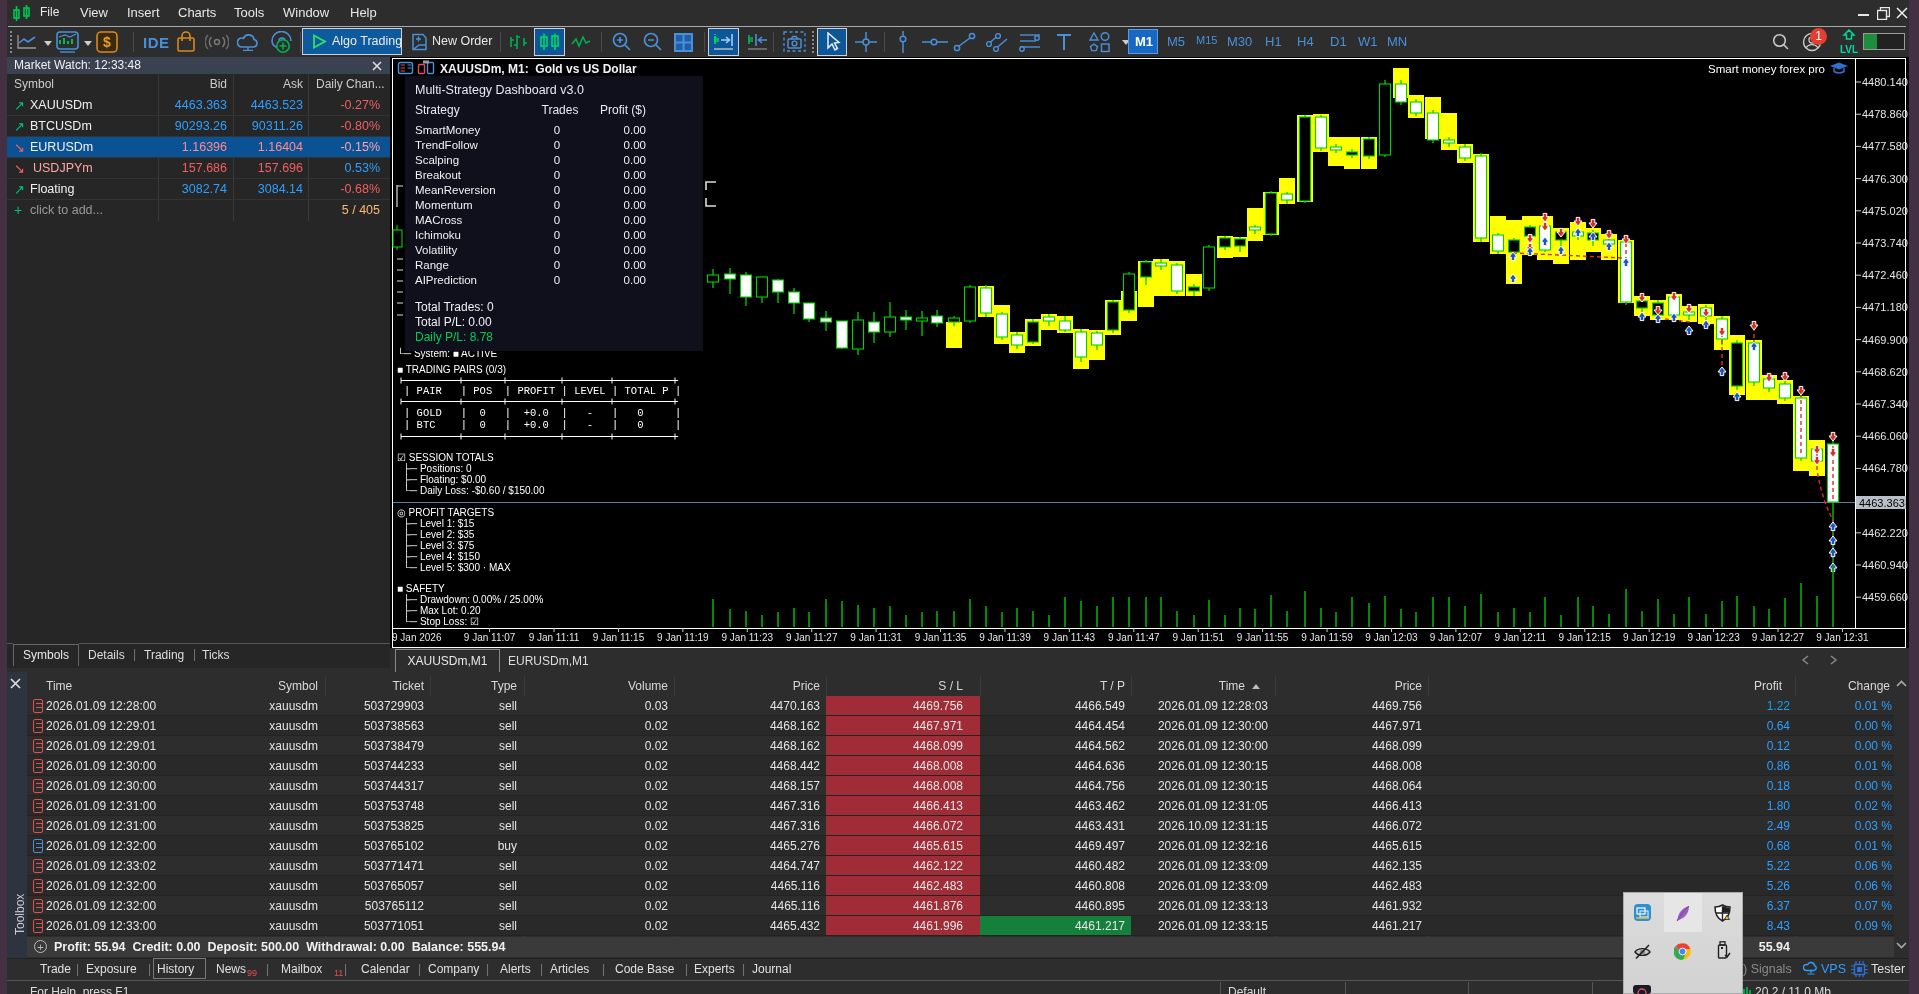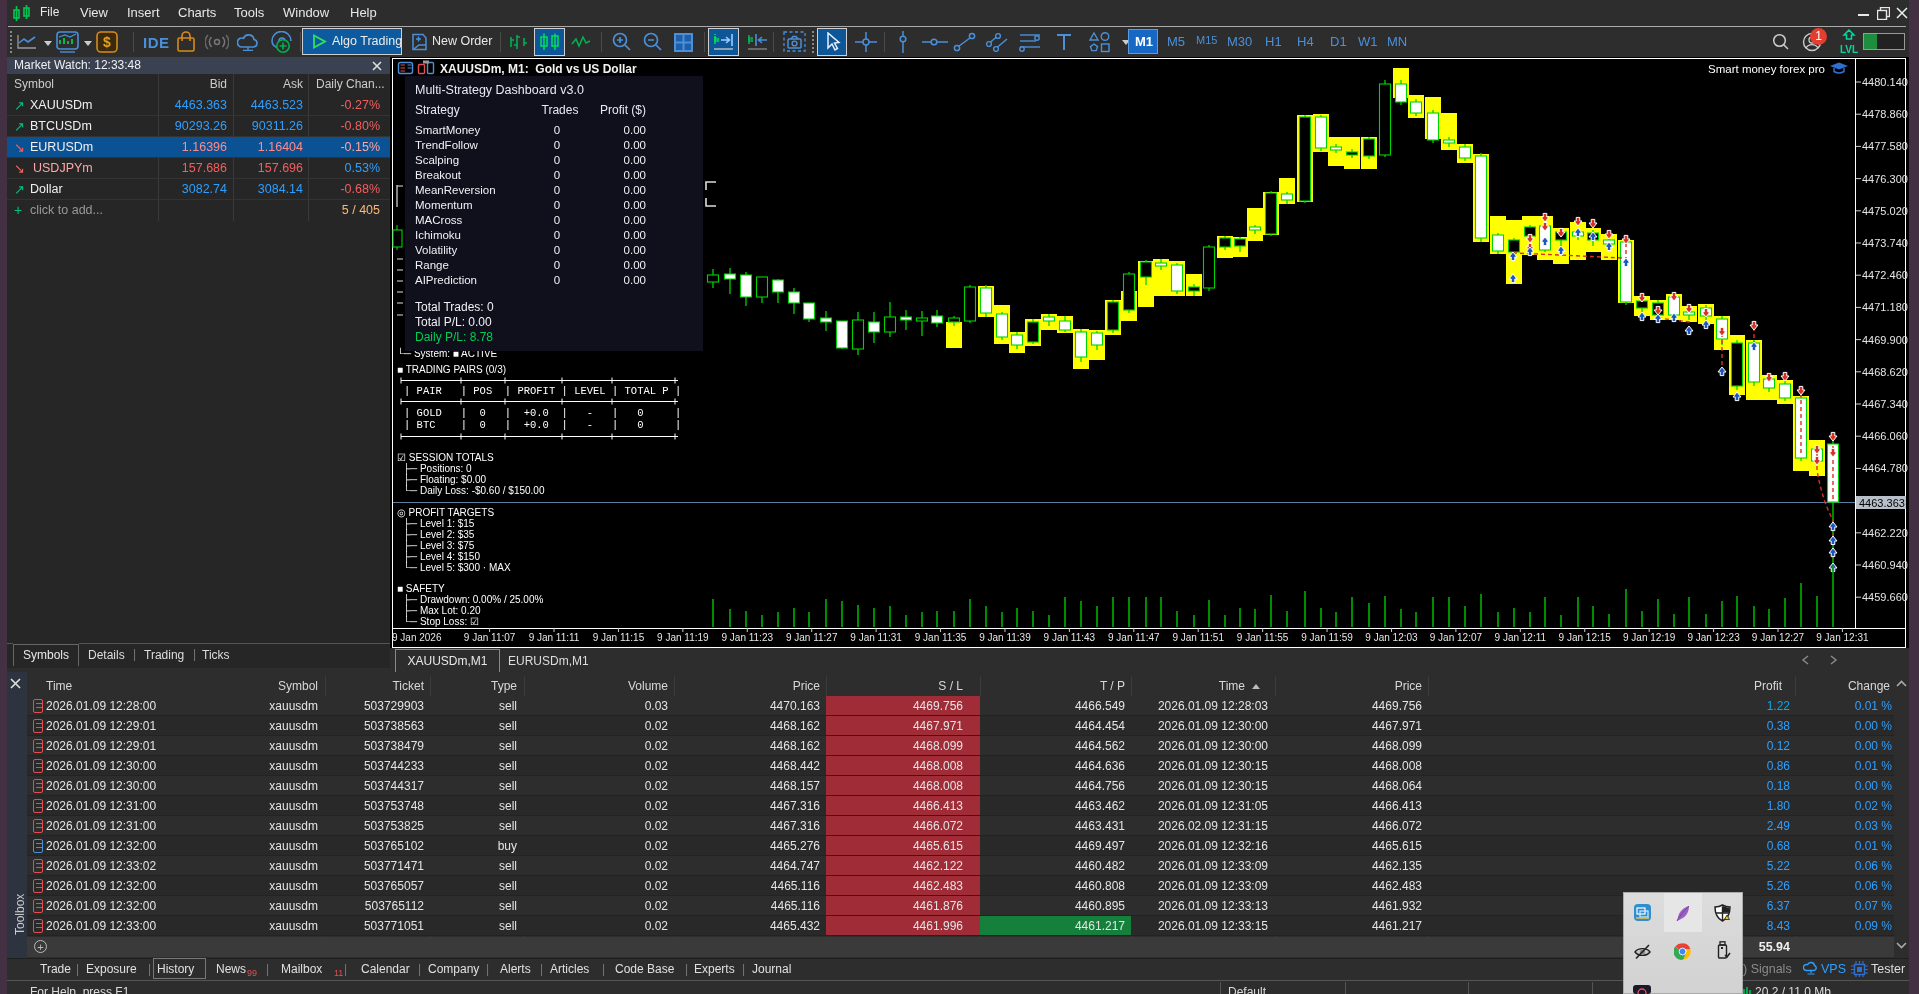--- a/index.html
+++ b/index.html
@@ -239,21 +239,21 @@
   </div>
 <div class="abs" style="left:7px;top:158px;width:383px;height:21px;font-size:12.5px;line-height:21px;border-bottom:1px solid #333">
     <span style="position:absolute;left:7px;color:#f25f5f;font-size:13px">↘</span>
     <span style="position:absolute;left:26px;color:#fca5a5">USDJPYm</span>
     <span style="position:absolute;right:163px;color:#f25f5f">157.686</span>
     <span style="position:absolute;right:87px;color:#f25f5f">157.696</span>
     <span style="position:absolute;right:10px;color:#2e9fff">0.53%</span>
   </div>
 <div class="abs" style="left:7px;top:179px;width:383px;height:21px;font-size:12.5px;line-height:21px;border-bottom:1px solid #333">
     <span style="position:absolute;left:7px;color:#00c087;font-size:13px">↗</span>
-    <span style="position:absolute;left:23px;color:#f0f0f0">Dollar</span>
+    <span style="position:absolute;left:23px;color:#f0f0f0">Floating</span>
     <span style="position:absolute;right:163px;color:#2e9fff">3082.74</span>
     <span style="position:absolute;right:87px;color:#2e9fff">3084.14</span>
     <span style="position:absolute;right:10px;color:#f25f5f">-0.68%</span>
   </div>
 <div class="abs" style="left:7px;top:200px;width:383px;height:21px;font-size:12.5px;line-height:21px">
     <span style="position:absolute;left:7px;color:#00c087;font-size:14px">+</span>
     <span style="position:absolute;left:23px;color:#999">click to add...</span>
     <span style="position:absolute;right:10px;color:#fdba74">5 / 405</span>
   </div>
 <div class="abs" style="left:13px;top:644px;width:66px;height:22px;border:1px solid #666;border-bottom:none;background:#262626"></div>
@@ -895,21 +895,21 @@
     <span style="position:absolute;left:1098px;width:0">
       <span style="position:absolute;right:0;color:#e4e4e4;white-space:nowrap">4464.454</span>
     </span>
     <span style="position:absolute;left:1241px;width:0">
       <span style="position:absolute;right:0;color:#e4e4e4;white-space:nowrap">2026.01.09 12:30:00</span>
     </span>
     <span style="position:absolute;left:1395px;width:0">
       <span style="position:absolute;right:0;color:#e4e4e4;white-space:nowrap">4467.971</span>
     </span>
     <span style="position:absolute;left:1763px;width:0">
-      <span style="position:absolute;right:0;color:#2e9fff;white-space:nowrap">0.38</span>
+      <span style="position:absolute;right:0;color:#2e9fff;white-space:nowrap">0.64</span>
     </span>
     <span style="position:absolute;left:1865px;width:0">
       <span style="position:absolute;right:0;color:#2e9fff;white-space:nowrap">0.00 %</span>
     </span>
   </div>
 <div class="abs" style="left:27px;top:736px;width:1867px;height:20px;background:#2d2d2d;border-bottom:1px solid #232323;font-size:12px;line-height:20px;color:#e4e4e4">
     <span style="position:absolute;left:6px;top:2.5px;width:10px;height:14px;border:1.4px solid #e05050;border-radius:2px">
       <span style="position:absolute;left:2px;top:3px;width:6px;height:1.4px;background:#e05050"></span>
       <span style="position:absolute;left:2px;top:7px;width:6px;height:1.4px;background:#e05050"></span>
     </span>
@@ -1099,21 +1099,21 @@
     <span style="position:absolute;left:793px;width:0">
       <span style="position:absolute;right:0;color:#e4e4e4;white-space:nowrap">4467.316</span>
     </span>
     <span style="position:absolute;left:936px;width:0">
       <span style="position:absolute;right:0;color:#e4e4e4;white-space:nowrap">4466.072</span>
     </span>
     <span style="position:absolute;left:1098px;width:0">
       <span style="position:absolute;right:0;color:#e4e4e4;white-space:nowrap">4463.431</span>
     </span>
     <span style="position:absolute;left:1241px;width:0">
-      <span style="position:absolute;right:0;color:#e4e4e4;white-space:nowrap">2026.02.09 12:31:15</span>
+      <span style="position:absolute;right:0;color:#e4e4e4;white-space:nowrap">2026.10.09 12:31:15</span>
     </span>
     <span style="position:absolute;left:1395px;width:0">
       <span style="position:absolute;right:0;color:#e4e4e4;white-space:nowrap">4466.072</span>
     </span>
     <span style="position:absolute;left:1763px;width:0">
       <span style="position:absolute;right:0;color:#2e9fff;white-space:nowrap">2.49</span>
     </span>
     <span style="position:absolute;left:1865px;width:0">
       <span style="position:absolute;right:0;color:#2e9fff;white-space:nowrap">0.03 %</span>
     </span>
@@ -1323,20 +1323,21 @@
     </span>
     <span style="position:absolute;left:1763px;width:0">
       <span style="position:absolute;right:0;color:#2e9fff;white-space:nowrap">8.43</span>
     </span>
     <span style="position:absolute;left:1865px;width:0">
       <span style="position:absolute;right:0;color:#2e9fff;white-space:nowrap">0.09 %</span>
     </span>
   </div>
 <div class="abs" style="left:27px;top:937px;width:1867px;height:20px;background:#3a3a3a;font-size:12.5px;font-weight:bold;color:#f0f0f0;line-height:20px">
     <span style="position:absolute;left:7px;top:3px;width:13px;height:13px;border:1px solid #bbb;border-radius:50%;font-weight:normal;font-size:11px;line-height:13px;text-align:center;color:#bbb">+</span>
+    <span style="position:absolute;left:27px">Profit: 55.94&nbsp;&nbsp;Credit: 0.00&nbsp;&nbsp;Deposit: 500.00&nbsp;&nbsp;Withdrawal: 0.00&nbsp;&nbsp;Balance: 555.94</span>
     <span style="position:absolute;left:1763px;width:0">
       <span style="position:absolute;right:0">55.94</span>
     </span>
   </div>
 <div class="abs" style="left:1894px;top:676px;width:14px;height:281px;background:#2d2d2d"></div>
 <svg class="abs" style="left:1896px;top:680px" width="11" height="8">
     <path d="M1,6 L5.5,1.5 L10,6" fill="none" stroke="#aaa" stroke-width="1.6"></path>
   </svg>
 <svg class="abs" style="left:1896px;top:941px" width="11" height="8">
     <path d="M1,2 L5.5,6.5 L10,2" fill="none" stroke="#aaa" stroke-width="1.6"></path>

